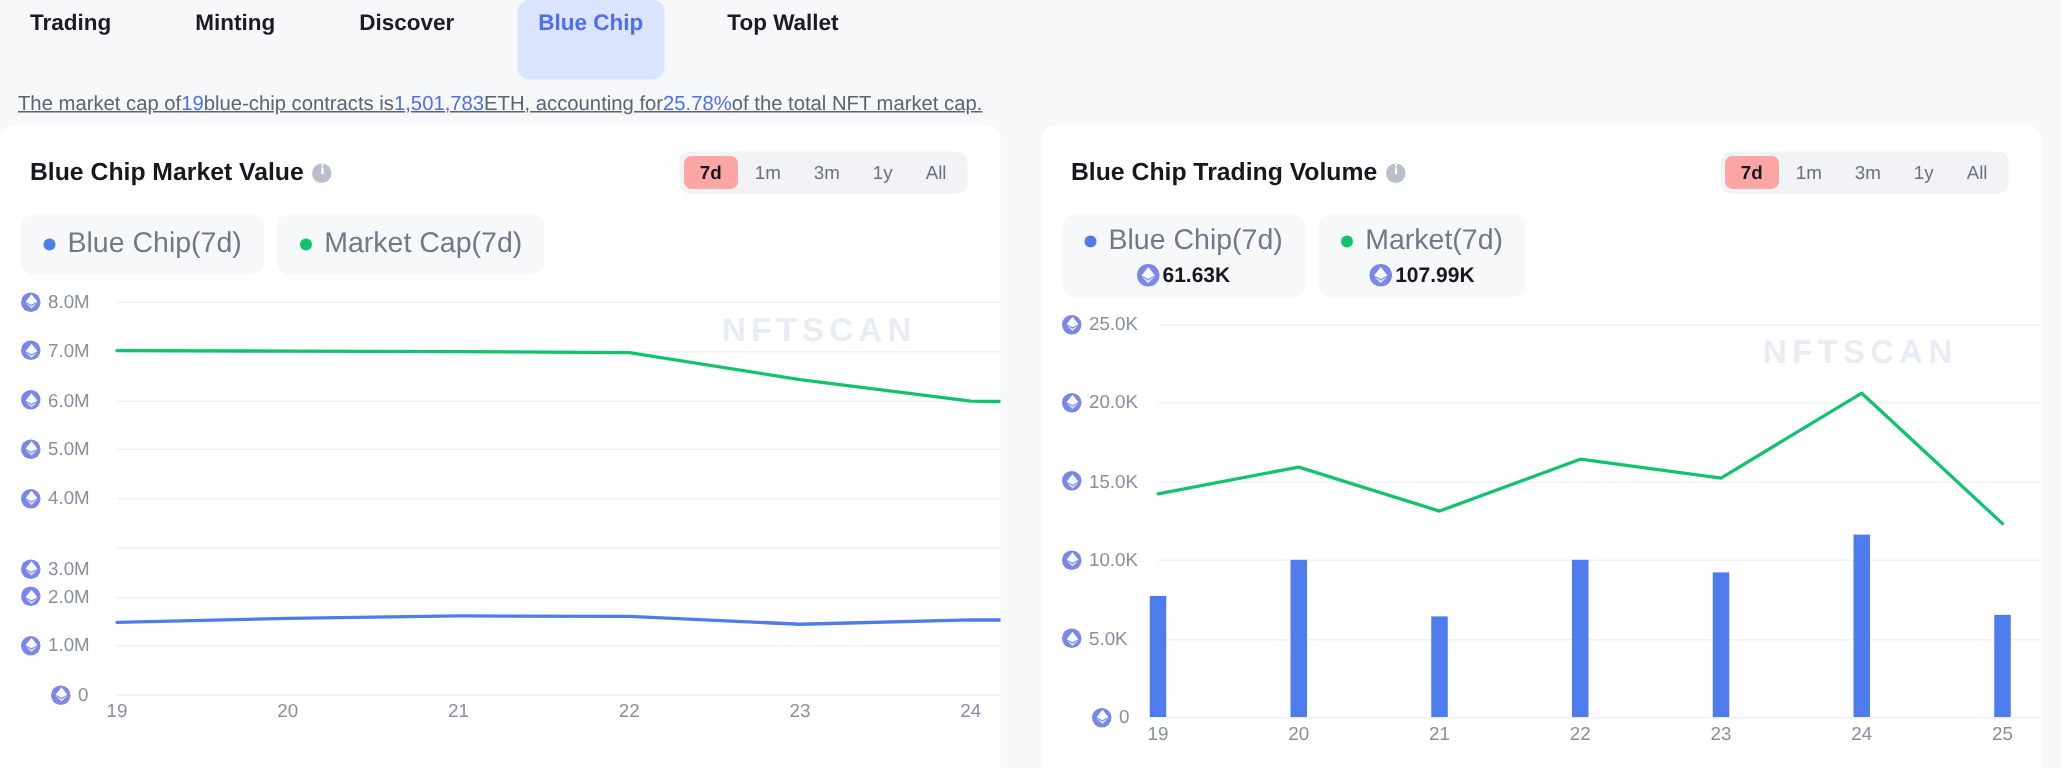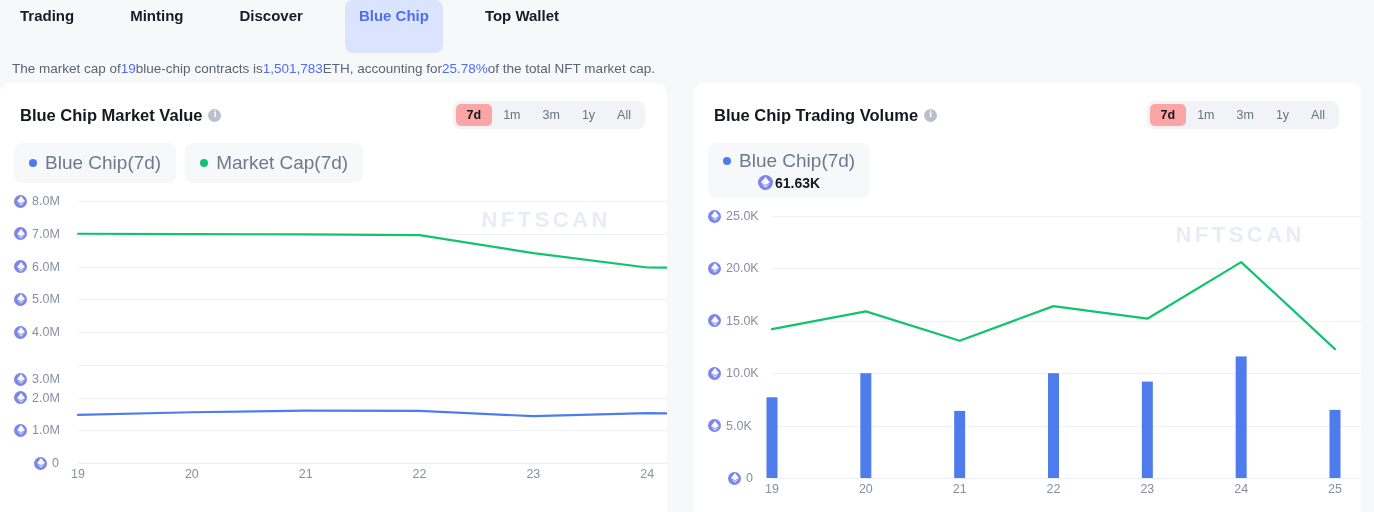--- a/index.html
+++ b/index.html
@@ -34,20 +34,21 @@
 
   
   #summary-line {
     font-size: 13.5px;
     color: #5b6374;
     padding: 0 0 0 12px;
     height: 30px;
     display: flex;
     align-items: center;
     white-space: nowrap;
+    text-decoration: underline;
   }
   #summary-line .hl { color: #4e6ef2; }
 
   
   #cards {
     display: flex;
     gap: 27px;
     padding: 0 0 0 0;
     height: 429px;
   }
@@ -120,21 +121,21 @@
     cursor: pointer;
   }
   .legend-chip.compact { padding: 9px 15px; }
   .legend-top {
     display: flex; align-items: center; gap: 8px;
     font-size: 19px; color: #70798c;
     white-space: nowrap;
   }
   .legend-dot { width: 8px; height: 8px; border-radius: 50%; flex: none; }
   .legend-val {
-    display: flex; align-items: flex-start; gap: 2px;
+    display: flex; align-items: flex-end; gap: 2px;
     font-size: 14px; font-weight: bold; color: #16181f;
     margin-top: 3px;
   }
 
   
   .eth {
     width: 15px; height: 15px; border-radius: 50%;
     background: #7b87e8;
     display: inline-flex; align-items: center; justify-content: center;
     flex: none;
@@ -375,20 +376,35 @@
         <div class="legend-val">
           <span class="eth">
             <svg width="9" height="11" viewBox="0 0 9 11">
                 <path d="M4.5 0 0 5.6 4.5 8 9 5.6z" fill="#ffffff" opacity=".95"></path>
                 <path d="M4.5 8.8 0 6.4l4.5 4.4L9 6.4z" fill="#ffffff" opacity=".75"></path>
               </svg>
           </span>
           <span>61.63K</span>
         </div>
       </div>
+      <div class="legend-chip">
+        <div class="legend-top">
+          <span class="legend-dot" style="background:#10c46e"></span>
+          <span>Market(7d)</span>
+        </div>
+        <div class="legend-val">
+          <span class="eth">
+            <svg width="9" height="11" viewBox="0 0 9 11">
+                <path d="M4.5 0 0 5.6 4.5 8 9 5.6z" fill="#ffffff" opacity=".95"></path>
+                <path d="M4.5 8.8 0 6.4l4.5 4.4L9 6.4z" fill="#ffffff" opacity=".75"></path>
+              </svg>
+          </span>
+          <span>107.99K</span>
+        </div>
+      </div>
     </div>
 
     <div class="plot-wrap">
       <div class="watermark">NFTSCAN</div>
       <div class="plot" id="plot-right">
           <div class="gridline axis" style="top: 262px; left: 78px;"></div>
           <div class="ytick zero" style="top: 262px;">
             <span class="eth sm">
               <svg width="8" height="10" viewBox="0 0 9 11">
                 <path d="M4.5 0 0 5.6 4.5 8 9 5.6z" fill="#fff" opacity=".95"></path>

